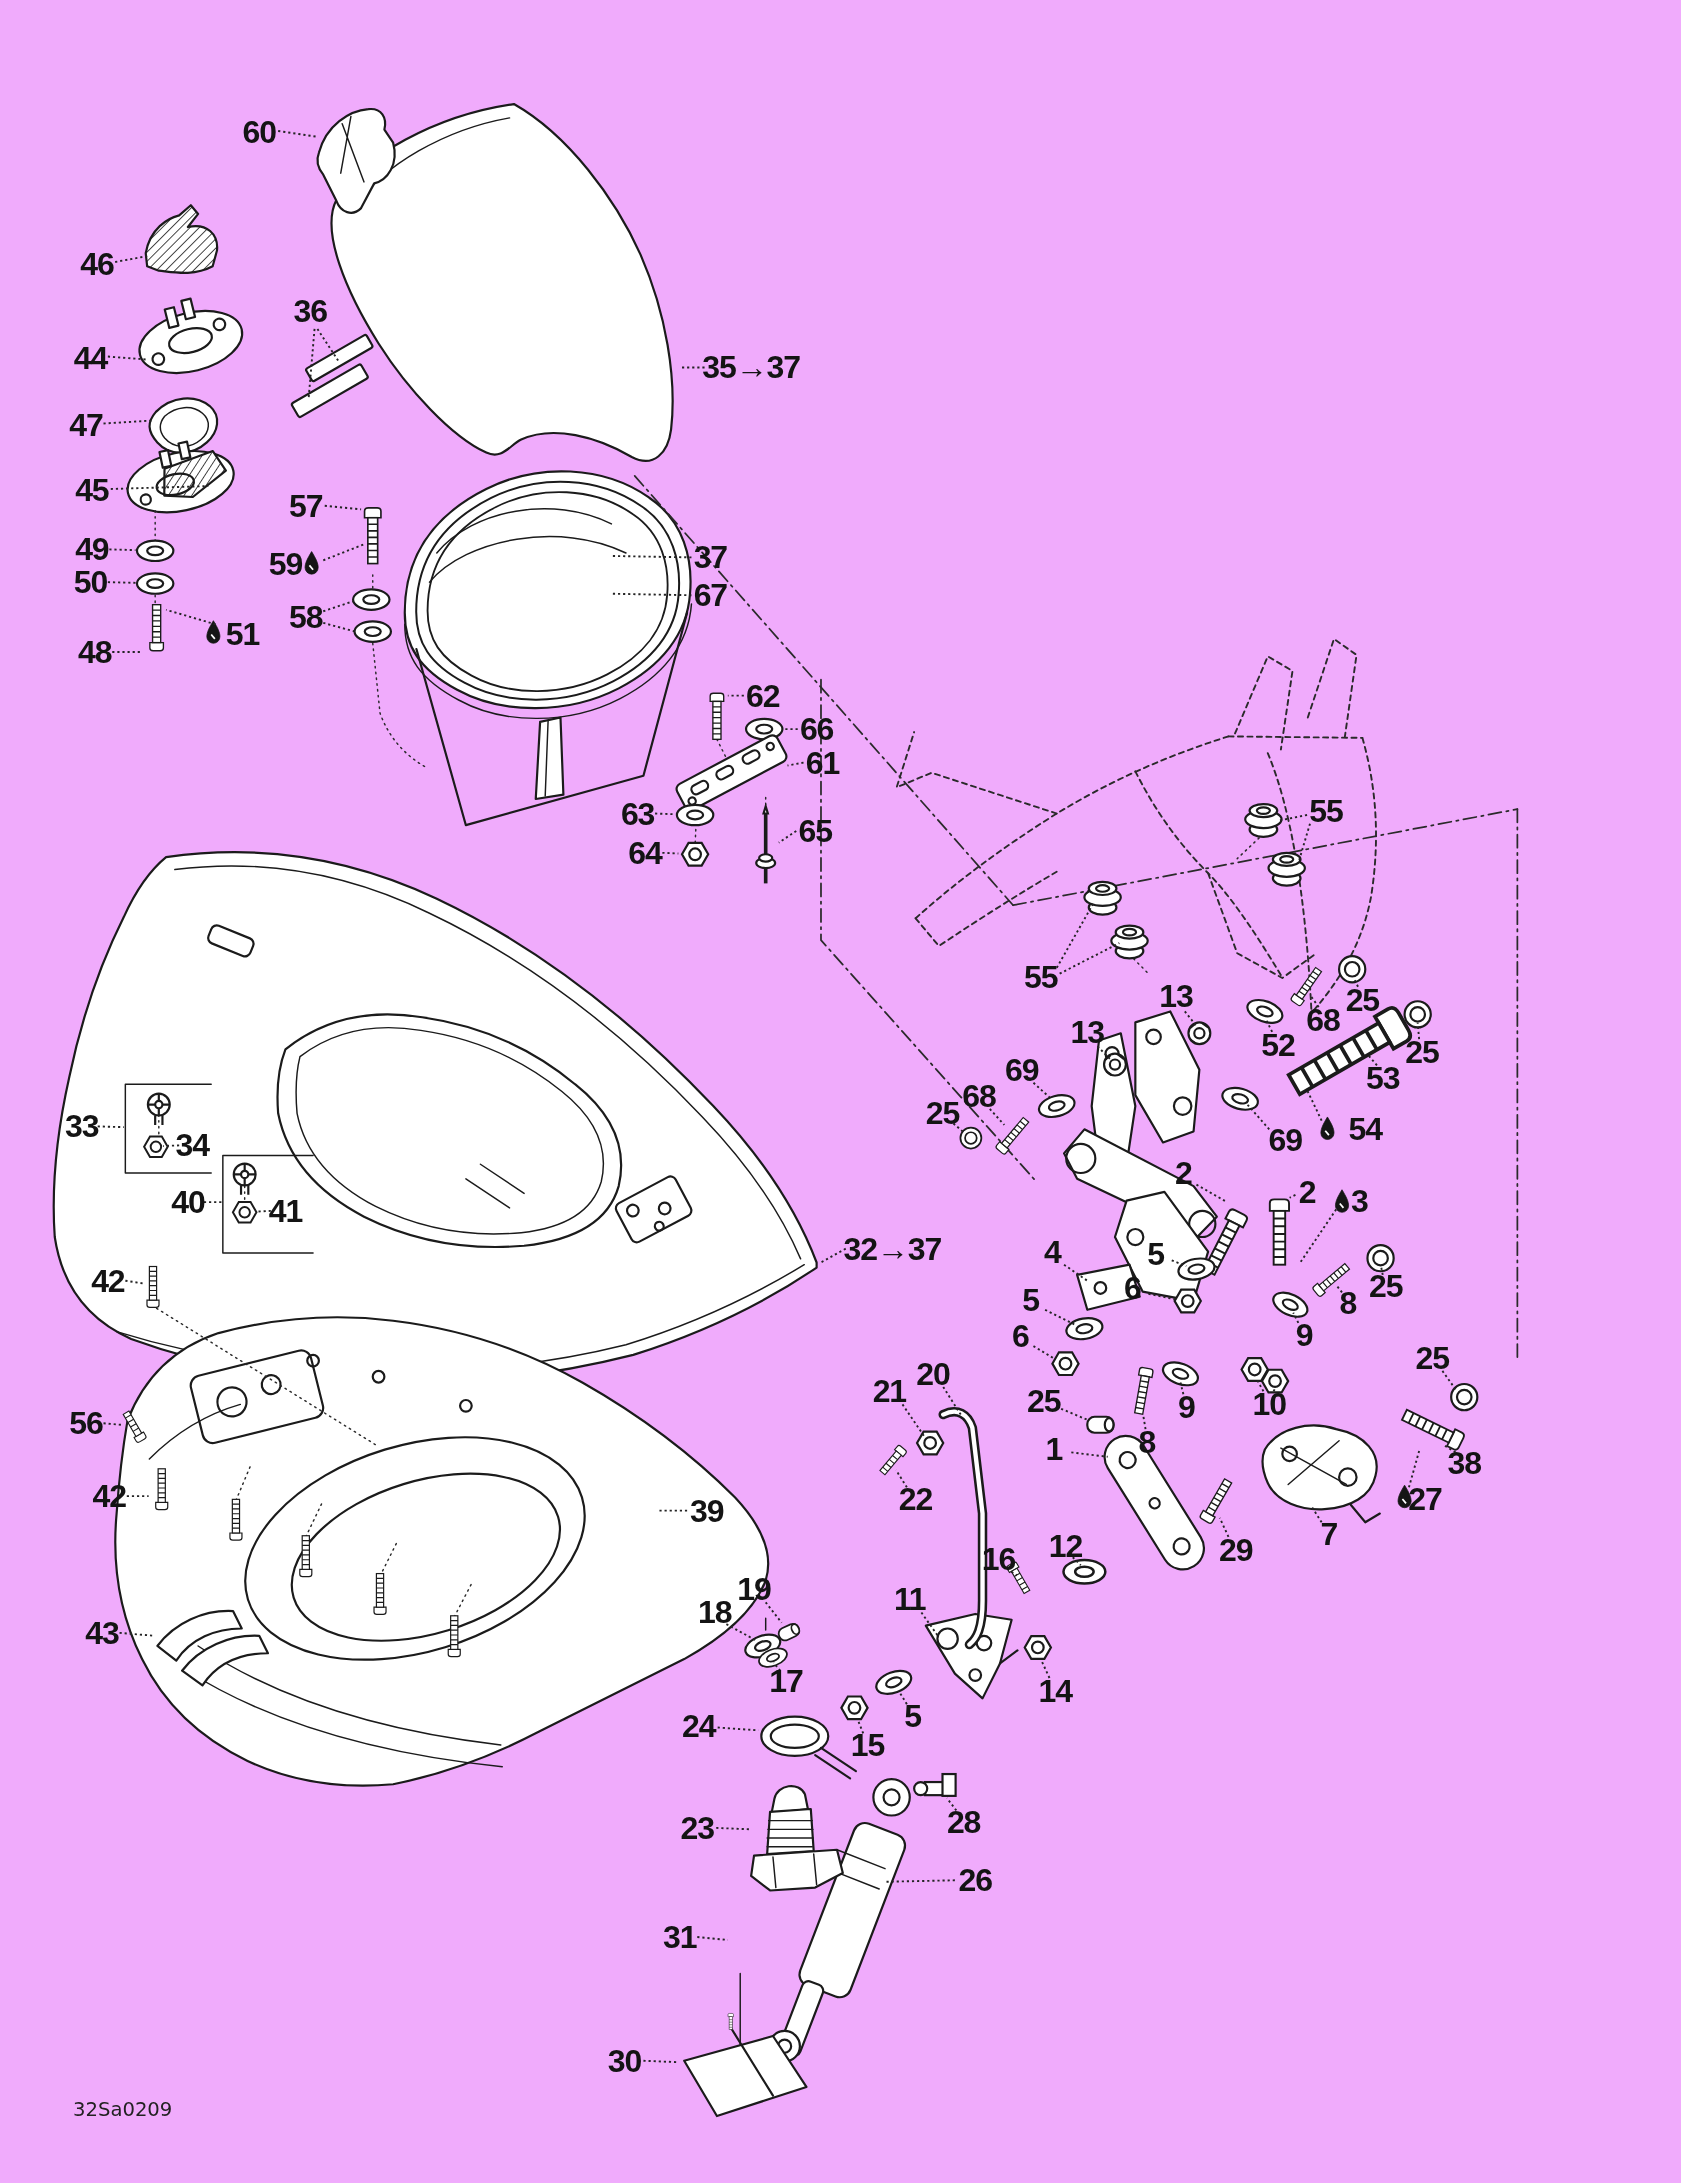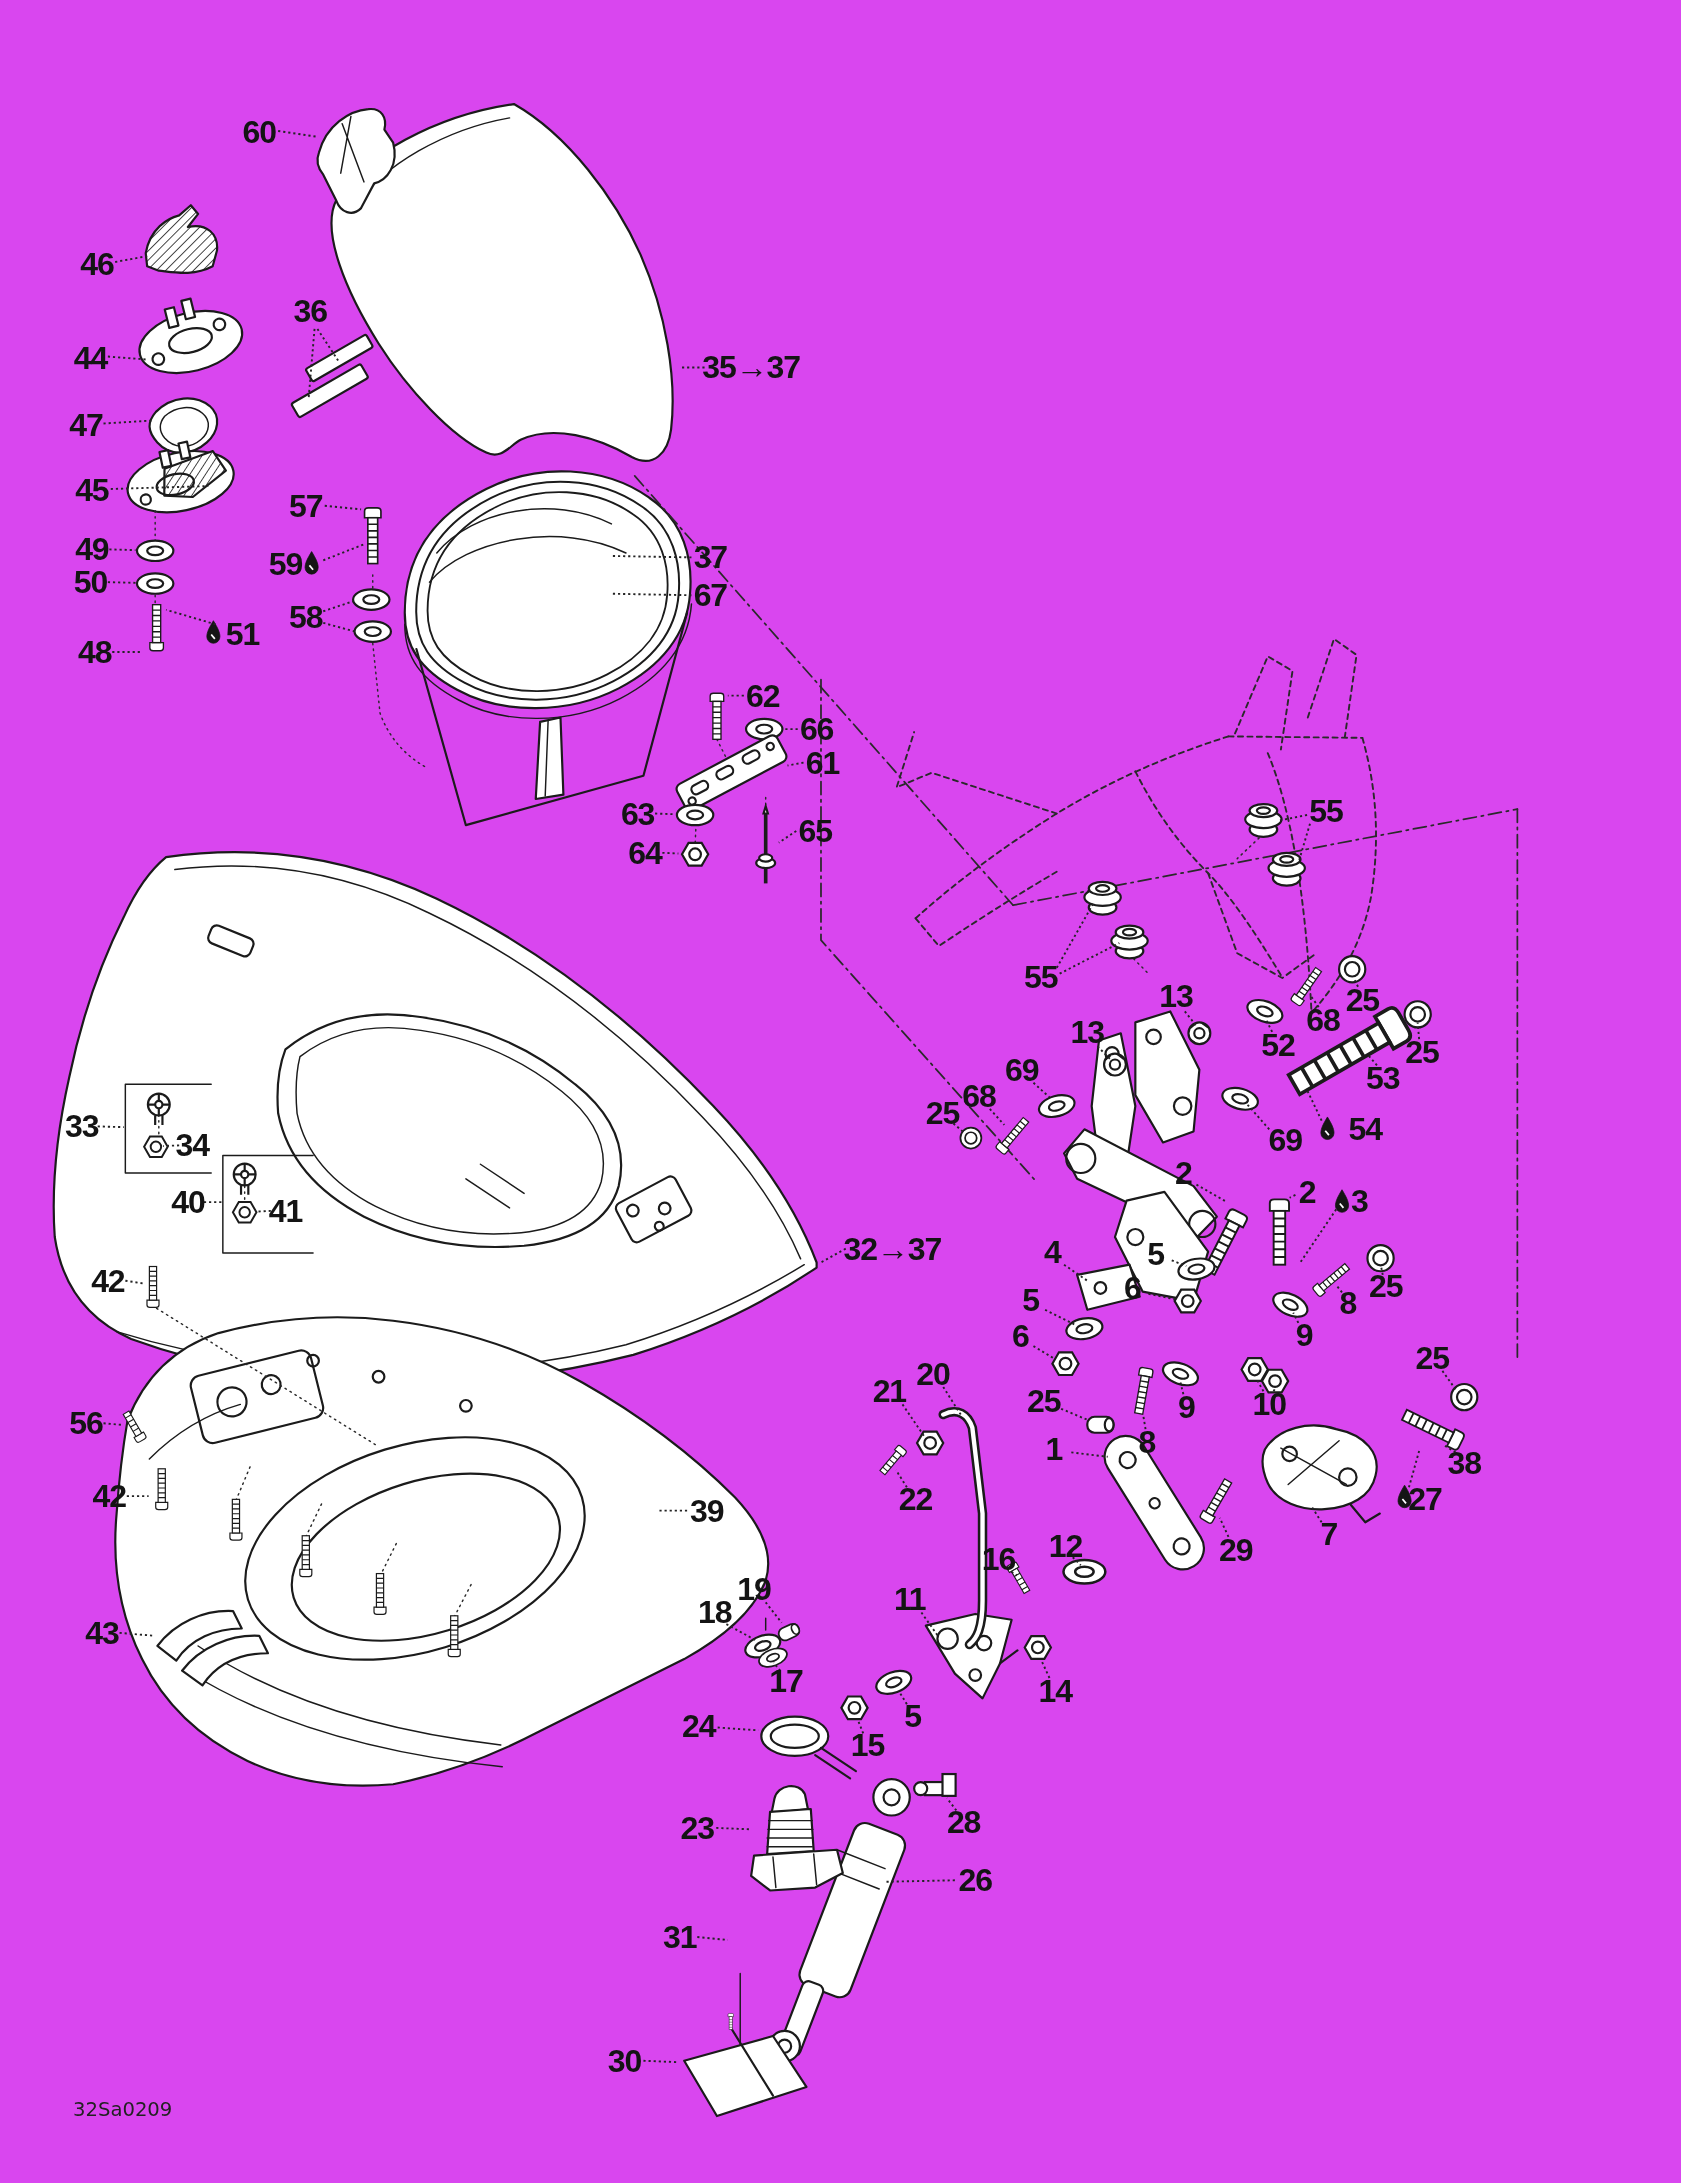--- a/index.html
+++ b/index.html
@@ -1,16 +1,16 @@
 <!DOCTYPE html>
 <html style="font-size:11.6px"><head>
 <meta charset="utf-8">
 <style>
   html,body{margin:0;padding:0;background:#fff;}
-  #stage{position:relative;width:1682px;height:2183px;background:#d946ef;overflow:hidden;}
+  #stage{position:relative;width:1682px;height:2183px;background:#f0abfc;overflow:hidden;}
   svg{position:absolute;left:0;top:0;}
   .art{stroke:#1b1b1b;fill:none;stroke-width:3;stroke-linecap:round;stroke-linejoin:round;}
   .art .solid{fill:#ffffff;}
   .thin{stroke-width:2;}
   .dashdot{stroke:#2a2a2a;stroke-width:2.4;stroke-dasharray:18 7 3 7;fill:none;}
   .framedash{stroke:#2a2a2a;stroke-width:2.6;stroke-dasharray:7 6;fill:none;}
   .dots{stroke:#2a2a2a;stroke-width:2;stroke-dasharray:2 6;fill:none;}
   #callouts text{font:700 44px "Liberation Sans", sans-serif;fill:#141414;text-anchor:middle;dominant-baseline:central;letter-spacing:-1.5px;}
   #callouts line{stroke:#242424;stroke-width:2.6;stroke-dasharray:3 4;}
   #sheet-code{font:400 27px "DejaVu Sans", sans-serif;fill:#222;}

